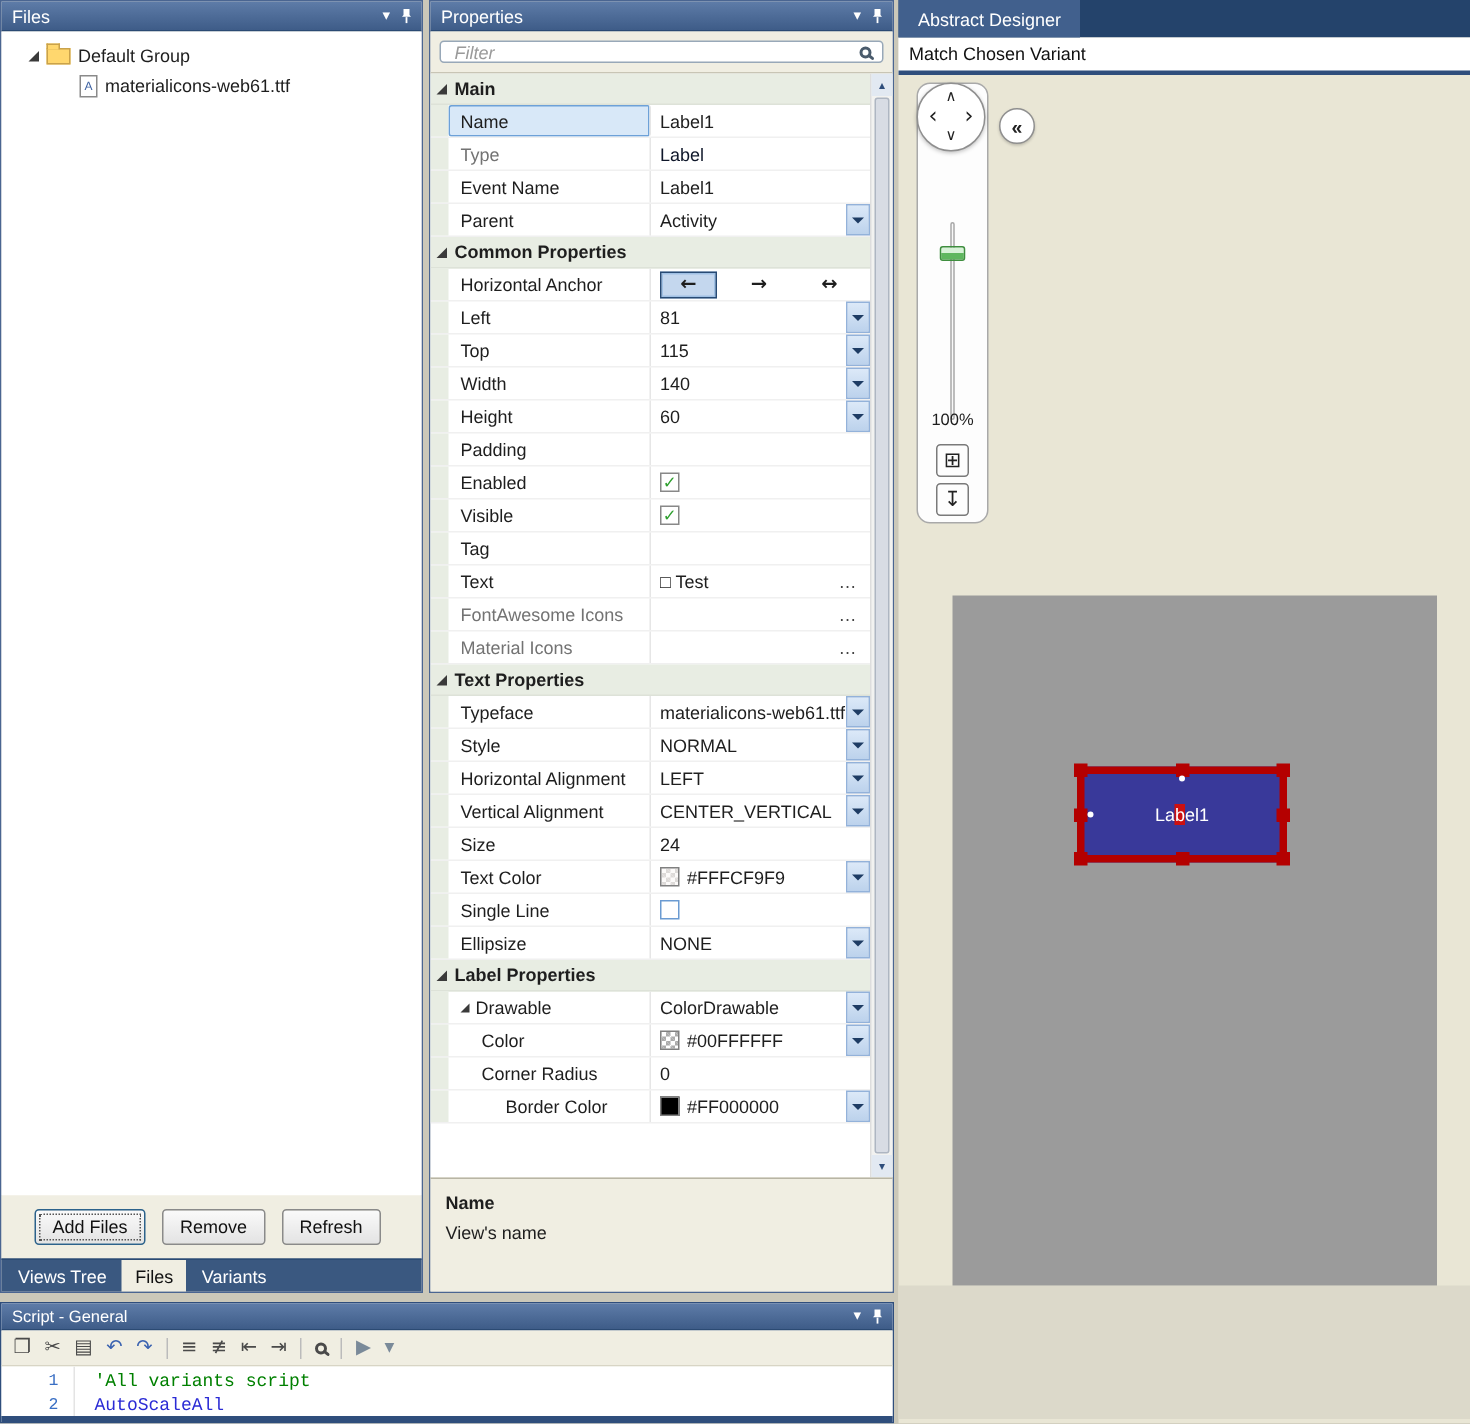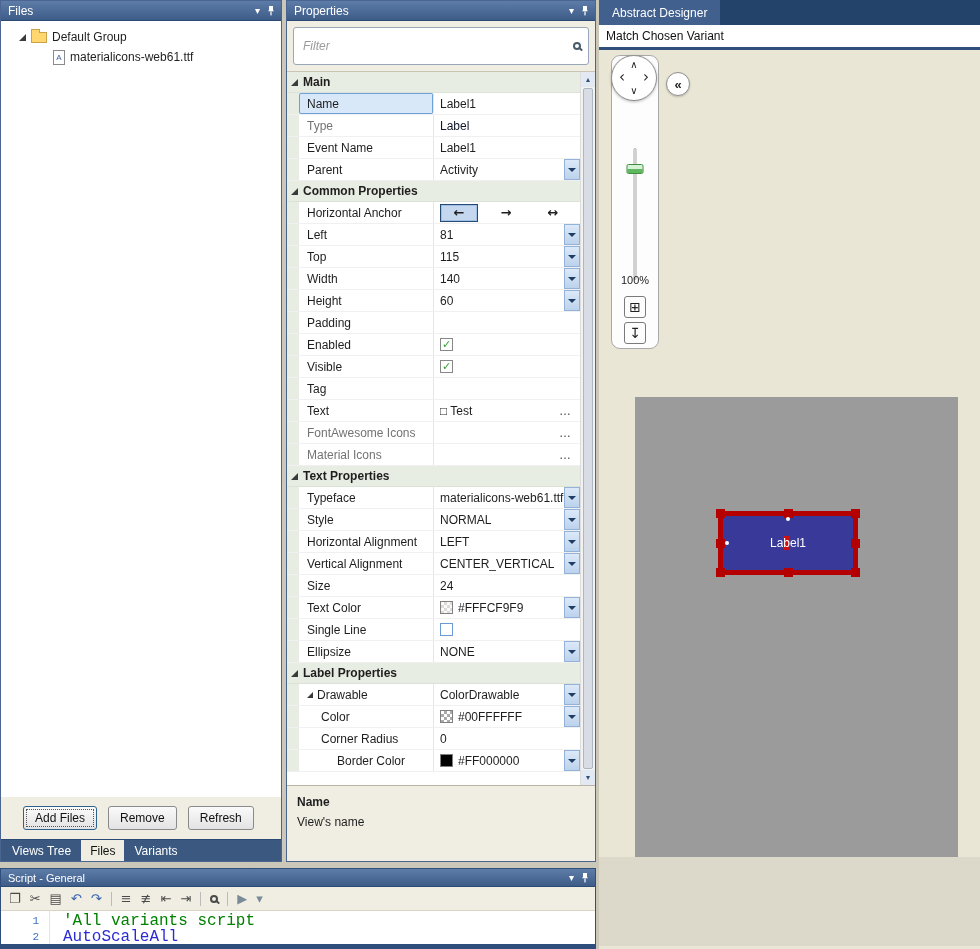--- a/index.html
+++ b/index.html
@@ -45,21 +45,21 @@
     border:1px solid #8A8A8A; border-radius:3px; cursor:default;
   }
   .btn.focus { border-color:#2C628B; outline:1px dotted #555; outline-offset:-4px; }
   .files-tabs { height:22px; background:#3A5880; border-top:1px solid #2B4A73; display:flex; align-items:stretch; padding-left:2px; gap:1px; }
   .ftab { color:#fff; font-size:12px; padding:4px 9px 0 9px; }
   .ftab.active { background:#F0EEE2; color:#111; }
 
   
   .props { left:286px; top:0; width:310px; height:862px; }
   .filter-wrap { padding:6px; background:#F0EEE2; }
-  .filter-box { height:38px; background:#fff; border:1px solid #98A8B8; border-radius:3px; display:flex; align-items:center; padding:0 7px; }
+  .filter-box { height:15px; background:#fff; border:1px solid #98A8B8; border-radius:3px; display:flex; align-items:center; padding:0 7px; }
   .filter-input { flex:1; border:none; outline:none; background:transparent; font-family:"Liberation Sans",sans-serif; font-size:12px; font-style:italic; color:#333; min-width:0; }
   .filter-input::placeholder { color:#9A9A9A; font-style:italic; }
   .mag { width:8px; height:8px; border:2px solid #4A5B6C; border-radius:50%; display:inline-block; position:relative; flex:none; }
   .mag::after { content:''; position:absolute; width:5px; height:2px; background:#4A5B6C; transform:rotate(40deg); right:-4px; bottom:-2px; border-radius:1px; }
 
   .grid-wrap { flex:1; display:flex; background:#fff; border-top:1px solid #C8C5B5; overflow:hidden; }
   .prop-grid { flex:1; overflow:hidden; min-width:0; }
   .pcat { height:21px; display:flex; align-items:center; gap:5px; background:#E8EDE3; border-bottom:1px solid #DDE2D8; font-weight:bold; padding-left:4px; }
   .tri { width:0; height:0; border-left:7px solid transparent; border-bottom:7px solid #3A3A3A; flex:none; }
   .tri.small { border-left-width:6px; border-bottom-width:6px; margin-right:4px; }
@@ -134,21 +134,21 @@
   .tb-icon { font-size:13px; color:#4A4A4A; line-height:1; font-family:"DejaVu Sans",sans-serif; }
   .tb-icon.blue { color:#3A62B0; }
   .tb-icon.gray { color:#7A8A99; }
   .tb-sep { width:1px; height:14px; background:#BBB; }
   .tb-mag { border-color:#4A4A4A; }
   .tb-mag::after { background:#4A4A4A; }
   .code { flex:1; position:relative; background:#fff; font-family:"Liberation Mono",monospace; padding-top:2px; overflow:hidden; }
   .code::before { content:''; position:absolute; left:48px; top:0; bottom:0; width:1px; background:#E4E4E4; }
   .code-line { display:flex; height:16px; align-items:center; }
   .ln { width:38px; flex:none; text-align:right; color:#3A6FC4; font-size:11px; }
-  .code-text { padding-left:24px; font-size:16px; white-space:pre; }
+  .code-text { padding-left:24px; font-size:12px; white-space:pre; }
   .code-text.comment { color:#008000; }
   .code-text.ident { color:#2B2BD5; }
   .script-bottom { height:4px; flex:none; background:#2F4E7C; }
 </style>
 </head>
 <body>
 
 <div class="stage">
 
   <section class="panel files">

